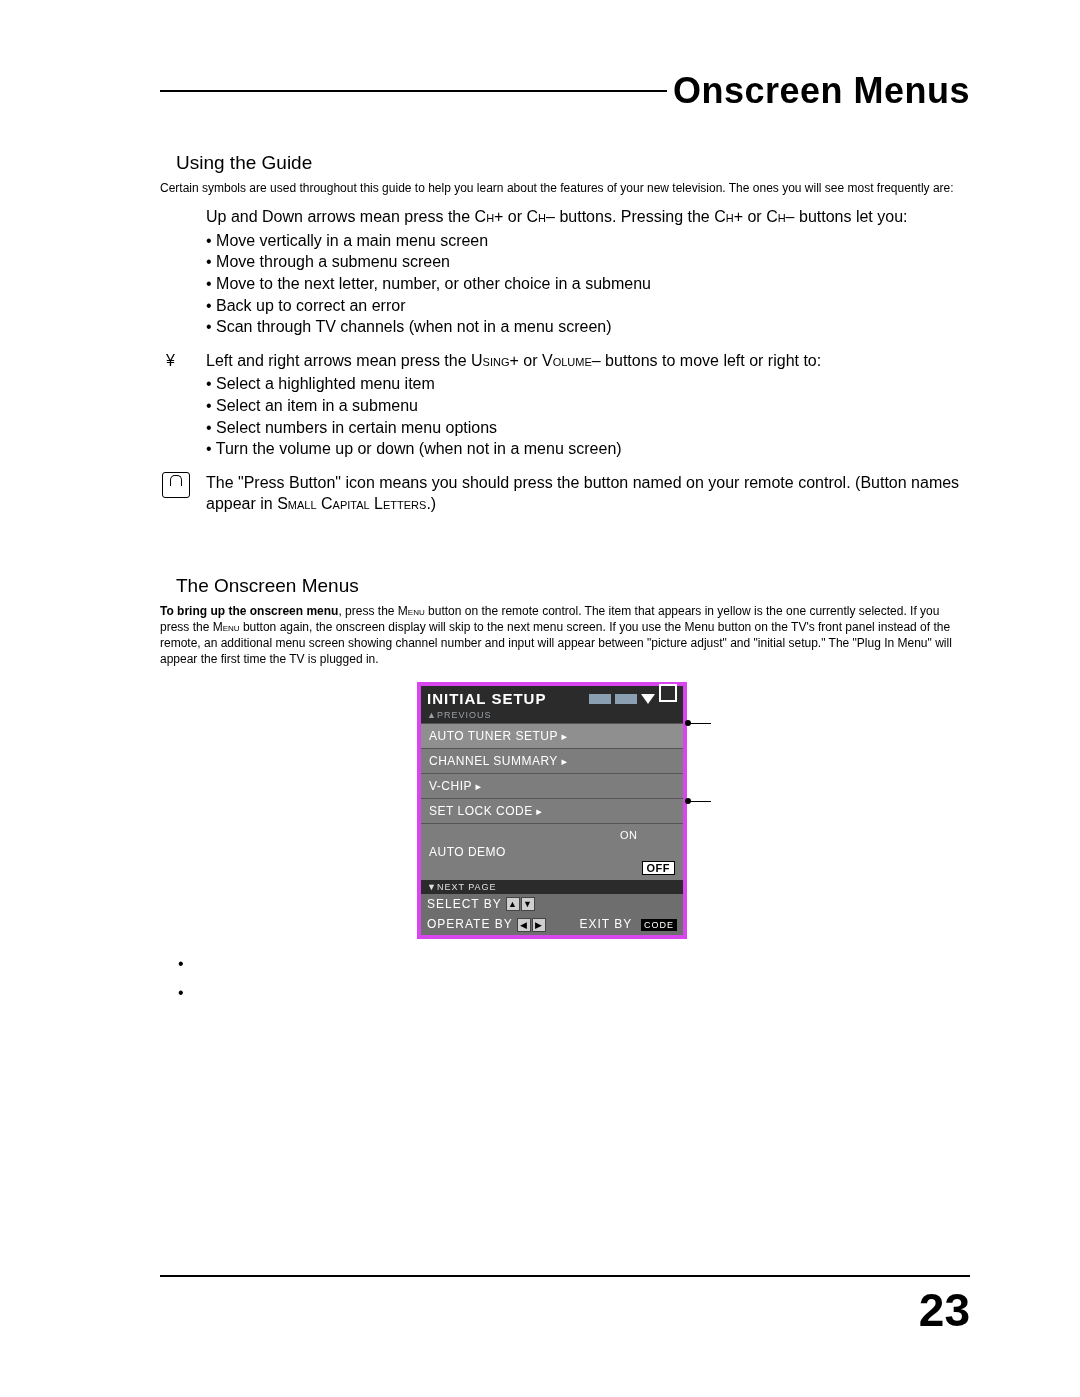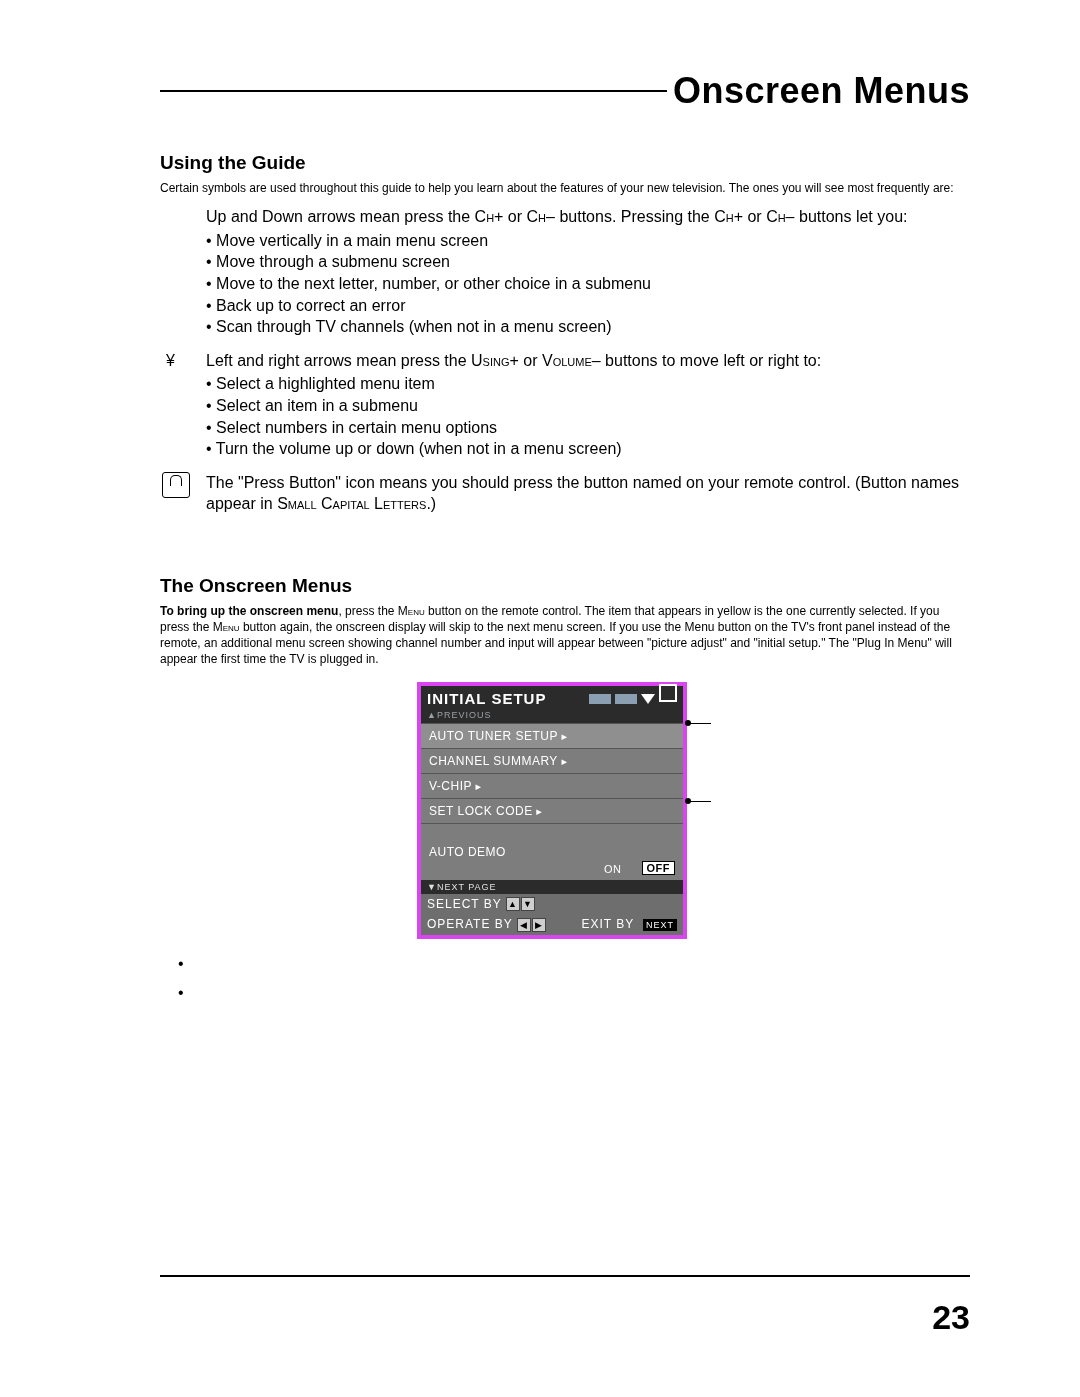--- a/index.html
+++ b/index.html
@@ -30,22 +30,22 @@
   }
   .title-text {
     font-size: 36px;
     font-weight: 700;
     letter-spacing: 0.5px;
   }
 
   
   .h2 {
     font-size: 19px;
-    font-weight: 700;
-    margin: 10px 0 6px 0;
+    font-weight: 400;
+    margin: 10px 0 6px 16px;
   }
   .para {
     font-size: 12px;
     line-height: 1.35;
     margin: 0 0 10px 0;
   }
   .indent-block {
     margin-left: 46px;
     font-size: 16px;
     line-height: 1.35;
@@ -137,21 +137,21 @@
     font-size:12px;
     letter-spacing:0.5px;
     padding:5px 8px;
     border-top:1px solid #555;
     display:flex;
     align-items:center;
     justify-content:space-between;
   }
   .osd-row.sel { background:#8f8f8f; color:#fff; }
   .tri::after { content:" ▸"; font-size:11px; }
-  .onoff { display:flex; gap:20px; align-items:flex-end; font-size:11px; }
+  .onoff { display:flex; gap:4px; align-items:flex-start; font-size:11px; }
   .onoff .on { color:#fff; }
   .onoff .off {
     background:#fff; color:#000; padding:0 4px; border:1px solid #000;
     font-weight:700;
     margin-top:32px;
   }
   .osd-next {
     background:#2b2b2b; color:#e0e0e0;
     font-size:9px; letter-spacing:1px; padding:2px 6px;
   }
@@ -206,21 +206,21 @@
     width:10px;height:10px;border:1.5px solid #000;border-bottom:none;
     border-radius:5px 5px 0 0;
     position:absolute; top:2px;
   }
 
   
   .page-num {
     position:absolute;
     right:110px;
     bottom:60px;
-    font-size:34px;
+    font-size:46px;
     font-weight:700;
   }
   .foot-rule {
     position:absolute;
     left:160px; right:110px; bottom:120px;
     height:2px; background:#000;
   }
 
 </style>
 </head>
@@ -312,21 +312,21 @@
                 <span>▲</span>
                 <span>▼</span>
               </span></span>
           <span></span>
         </div>
         <div class="osd-foot">
           <span><span>OPERATE BY</span> <span class="updn">
                 <span>◀</span>
                 <span>▶</span>
               </span></span>
-          <span><span>EXIT  BY</span>&nbsp;&nbsp;<span class="ex">NEXT</span></span>
+          <span><span>EXIT  BY</span>&nbsp;&nbsp;<span class="ex">CODE</span></span>
         </div>
       </div>
       <div class="callouts">
         <div class="c dot" style="margin-bottom:78px;"></div>
         <div class="c dot"></div>
       </div>
     </div>
   </div>
 
   <div class="note-label"></div>

